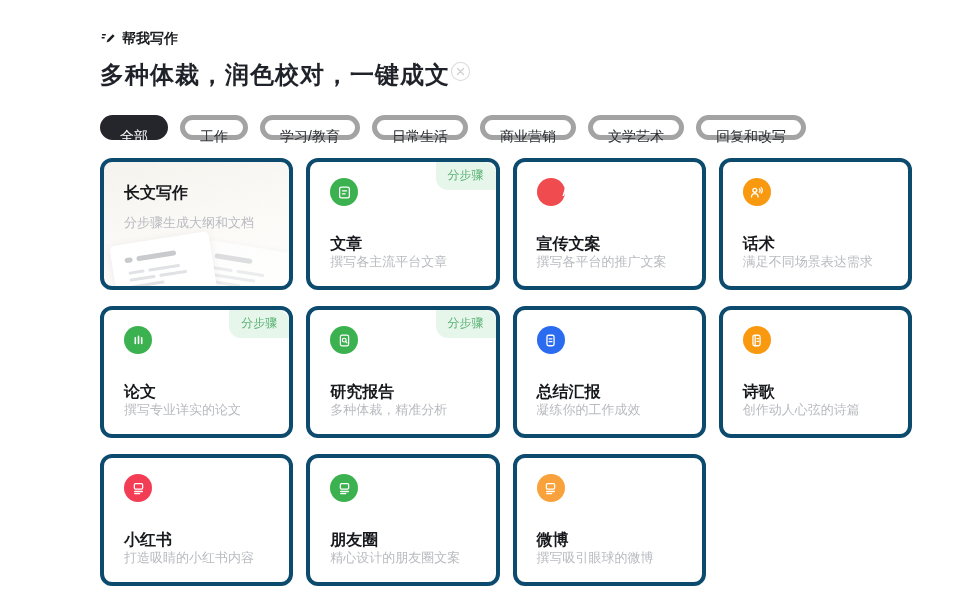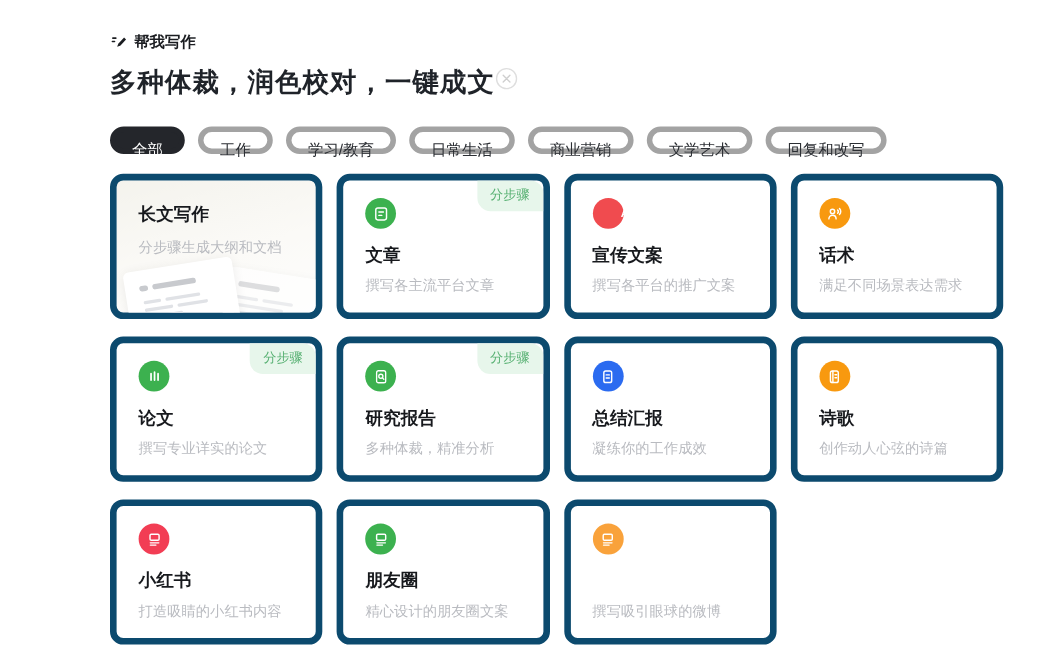--- a/index.html
+++ b/index.html
@@ -25,31 +25,31 @@
     cursor:pointer; white-space:nowrap;
   }
   .tab.active { background:#24262b; border-color:#24262b; color:#fff; font-weight:500; }
 
   
   .cards {
     margin-top:18px; display:grid; grid-template-columns:repeat(4,1fr);
     grid-auto-rows:132px; gap:16px 13px;
   }
   .card {
-    position:relative; background:#fff; border:6px solid #0c4a6e; border-radius:12px;
+    position:relative; background:#fff; border:4px solid #0c4a6e; border-radius:12px;
     padding:16px 20px; overflow:hidden; cursor:pointer;
   }
   .card.elevated { border-color:#f7f7f7; box-shadow:0 10px 24px rgba(0,0,0,.08); }
   .card.gradient { background:linear-gradient(165deg,#f4f3ed 0%,#fbfaf7 55%,#fdfdfc 100%); }
   .icon-circle {
     width:28px; height:28px; border-radius:50%; display:flex;
     align-items:center; justify-content:center;
   }
   .ad-text { font-size:10px; font-weight:800; color:#fff;margin-left:38px; }
-  .card-title { margin-top:14px; font-size:16px; font-weight:700; color:#17191d; }
+  .card-title { margin-top:28px; font-size:16px; font-weight:700; color:#17191d; }
   .card-sub { position:absolute; left:20px; bottom:15px; font-size:13px; color:#b9bbc0; }
   .card-title.top { margin-top:5px; }
   .card-sub.inline { position:static; margin-top:10px; display:block; }
   .badge {
     position:absolute; top:0; right:0; padding:5px 12px 6px; font-size:12px;
     border-radius:0 12px 0 12px; background:#e7f6eb; color:#58b173;
   }
 
   
   .pages { position:absolute; left:0; right:0; top:66px; bottom:0; pointer-events:none; }
@@ -227,18 +227,19 @@
         <span class="card-sub">精心设计的朋友圈文案</span>
       </div>
 
       <div class="card">
         <div class="icon-circle" style="background-color: rgb(249, 162, 59);">
           <svg width="15" height="15" viewBox="0 0 16 16" fill="none" stroke="#fff" stroke-width="1.4" stroke-linecap="round" stroke-linejoin="round">
             <rect x="3.6" y="2.8" width="8.8" height="5.8" rx="1.2"></rect>
             <path d="M3.9 11.2h8.2M3.9 13.4h5.4"></path>
           </svg>
         </div>
+        <div class="card-title">微博</div>
         <span class="card-sub">撰写吸引眼球的微博</span>
       </div>
 
     </div>
   </div>
 </div>
 
 </body></html>

